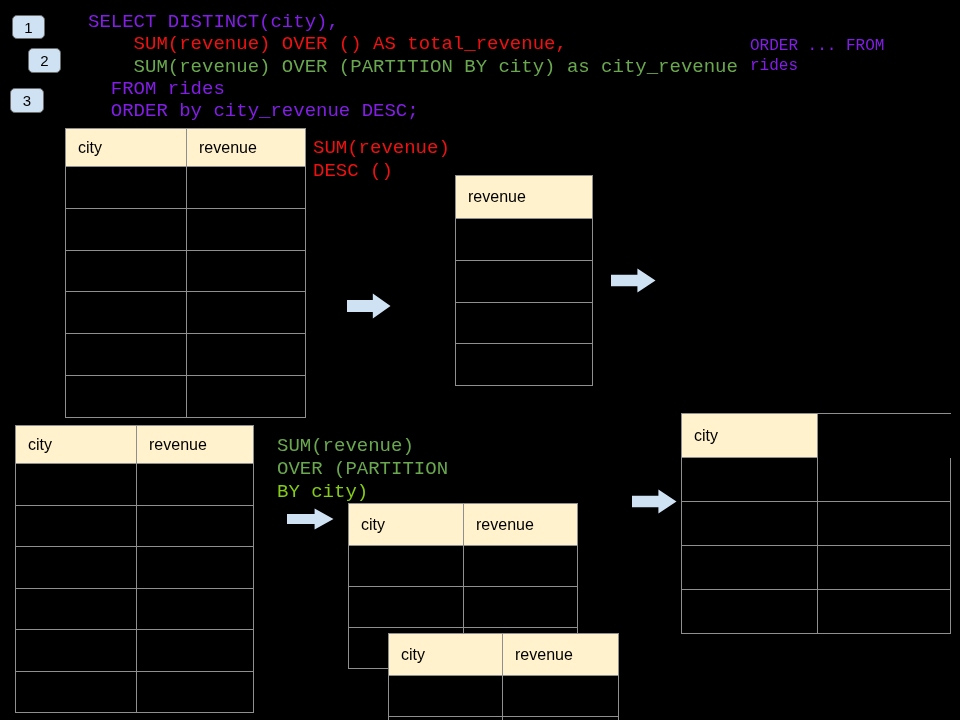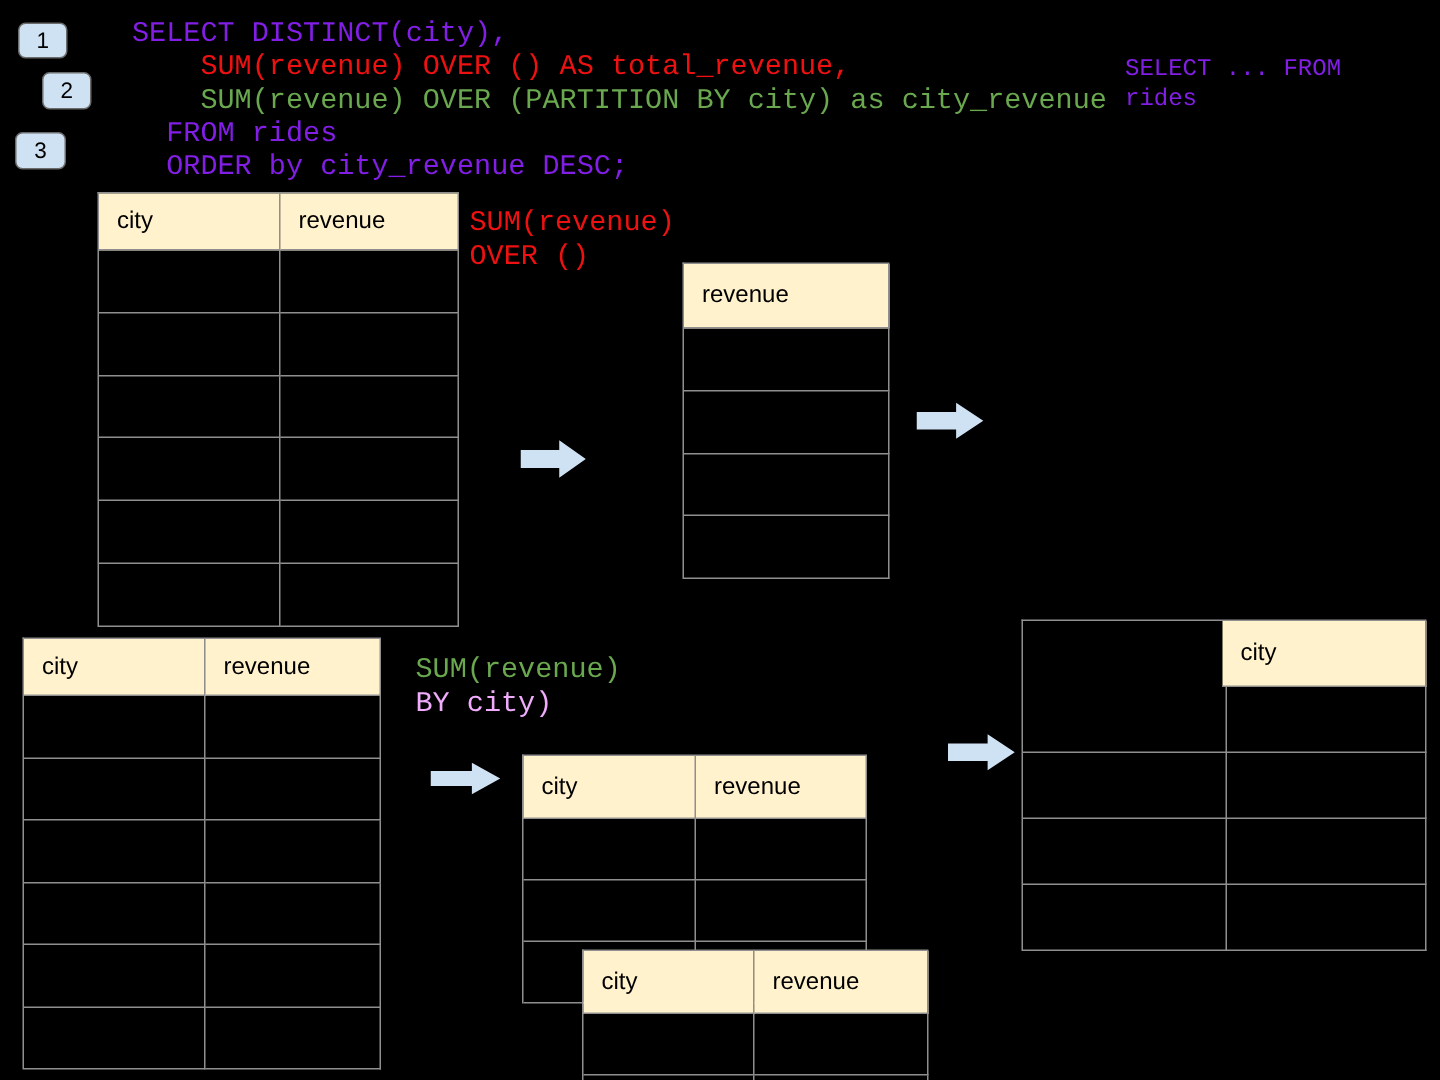--- a/index.html
+++ b/index.html
@@ -25,21 +25,21 @@
     display:flex;align-items:center;justify-content:center;
     font-size:15px;color:#000;
     box-sizing:border-box;
   }
   
   .tbl{
     position:absolute;
     border-left:1px solid #8F8F8F;
     border-top:1px solid #8F8F8F;
   }
-  .trow{display:flex;justify-content:flex-end;}
+  .trow{display:flex;}
   .tcell{
     box-sizing:border-box;
     border-right:1px solid #8F8F8F;
     border-bottom:1px solid #8F8F8F;
     flex:none;
   }
   .hcell{
     background:#FFF2CC;
     color:#000;
     font-family:"Liberation Sans",sans-serif;
@@ -52,25 +52,25 @@
 </style>
 </head>
 <body>
 
 <div class="badge" style="left:12px;top:15px;width:33px;height:24px;">1</div>
 <div class="badge" style="left:28px;top:48px;width:33px;height:25px;">2</div>
 <div class="badge" style="left:10px;top:88px;width:34px;height:25px;">3</div>
 
 <div class="code" style="left:88px;top:11px;font-size:19px;line-height:22.3px;"><div style="color: rgb(130, 30, 230);">SELECT DISTINCT(city),</div><div style="color: rgb(238, 17, 17);">    SUM(revenue) OVER () AS total_revenue,</div><div style="color: rgb(106, 168, 79);">    SUM(revenue) OVER (PARTITION BY city) as city_revenue</div><div style="color: rgb(130, 30, 230);">  FROM rides</div><div style="color: rgb(130, 30, 230);">  ORDER by city_revenue DESC;</div></div>
 
-<div class="code" style="left:750px;top:36px;font-size:16px;line-height:20px;"><div style="color: rgb(130, 30, 230);">SELECT ... FROM</div><div style="color: rgb(130, 30, 230);">rides</div></div>
-
-<div class="code" style="left:313px;top:137px;font-size:19px;line-height:22.5px;"><div style="color: rgb(238, 17, 17);">SUM(revenue)</div><div style="color: rgb(238, 17, 17);">OVER ()</div></div>
-
-<div class="code" style="left:277px;top:435px;font-size:19px;line-height:23px;"><div style="color: rgb(106, 168, 79);">SUM(revenue)</div><div style="color: #f0abfc;">BY city)</div></div>
+<div class="code" style="left:750px;top:36px;font-size:16px;line-height:20px;"><div style="color: rgb(130, 30, 230);">ORDER ... FROM</div><div style="color: rgb(130, 30, 230);">rides</div></div>
+
+<div class="code" style="left:313px;top:137px;font-size:19px;line-height:22.5px;"><div style="color: rgb(238, 17, 17);">SUM(revenue)</div><div style="color: rgb(238, 17, 17);">DESC ()</div></div>
+
+<div class="code" style="left:277px;top:435px;font-size:19px;line-height:23px;"><div style="color: rgb(106, 168, 79);">SUM(revenue)</div><div style="color: rgb(106, 168, 79);">OVER (PARTITION</div><div style="color: #84cc16;">BY city)</div></div>
 
 <div class="tbl" style="left:65px;top:128px;">
     <div class="trow" style="height: 38px;">
       <div class="tcell hcell" style="width: 121px;">city</div>
       <div class="tcell hcell" style="width: 119px;">revenue</div>
     </div>
     <div class="trow" style="height: 41.8px;">
       <div class="tcell" style="width: 121px;"></div>
       <div class="tcell" style="width: 119px;"></div>
     </div>

